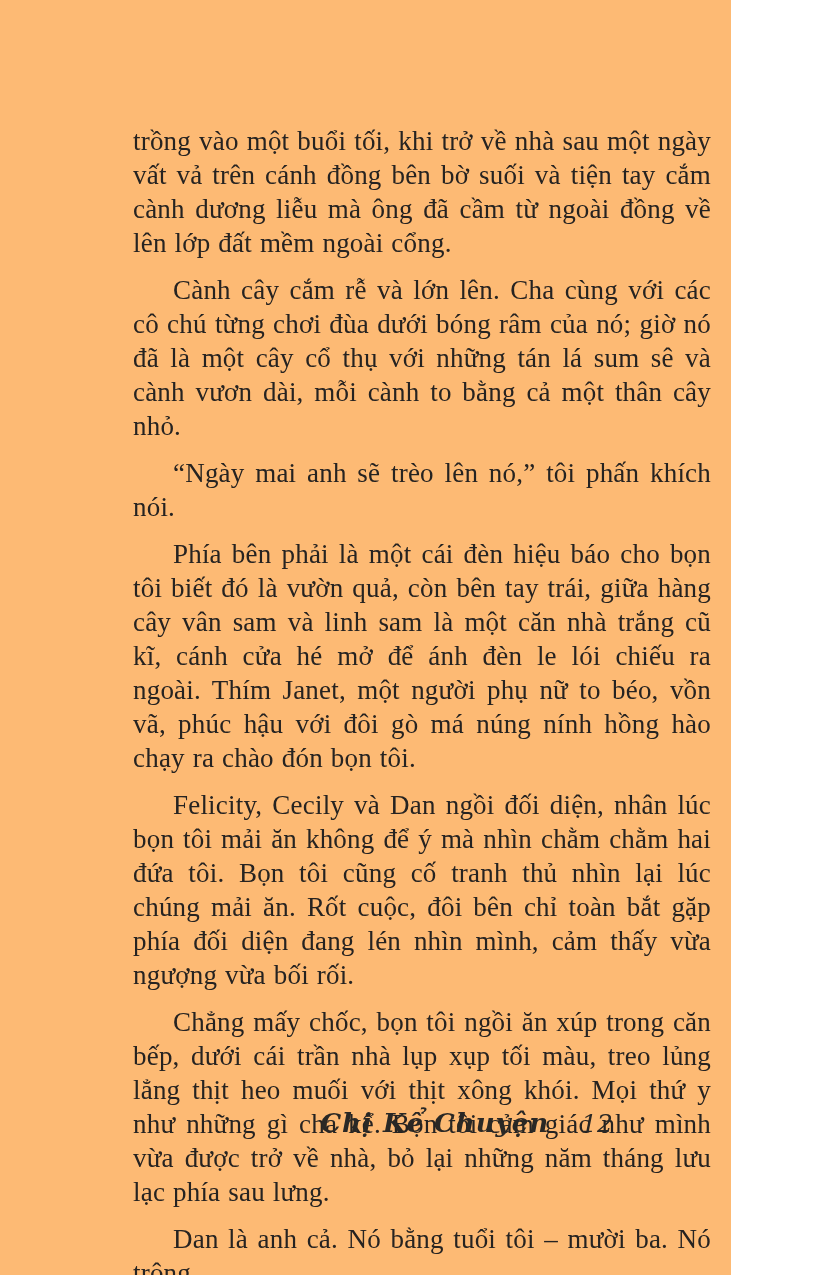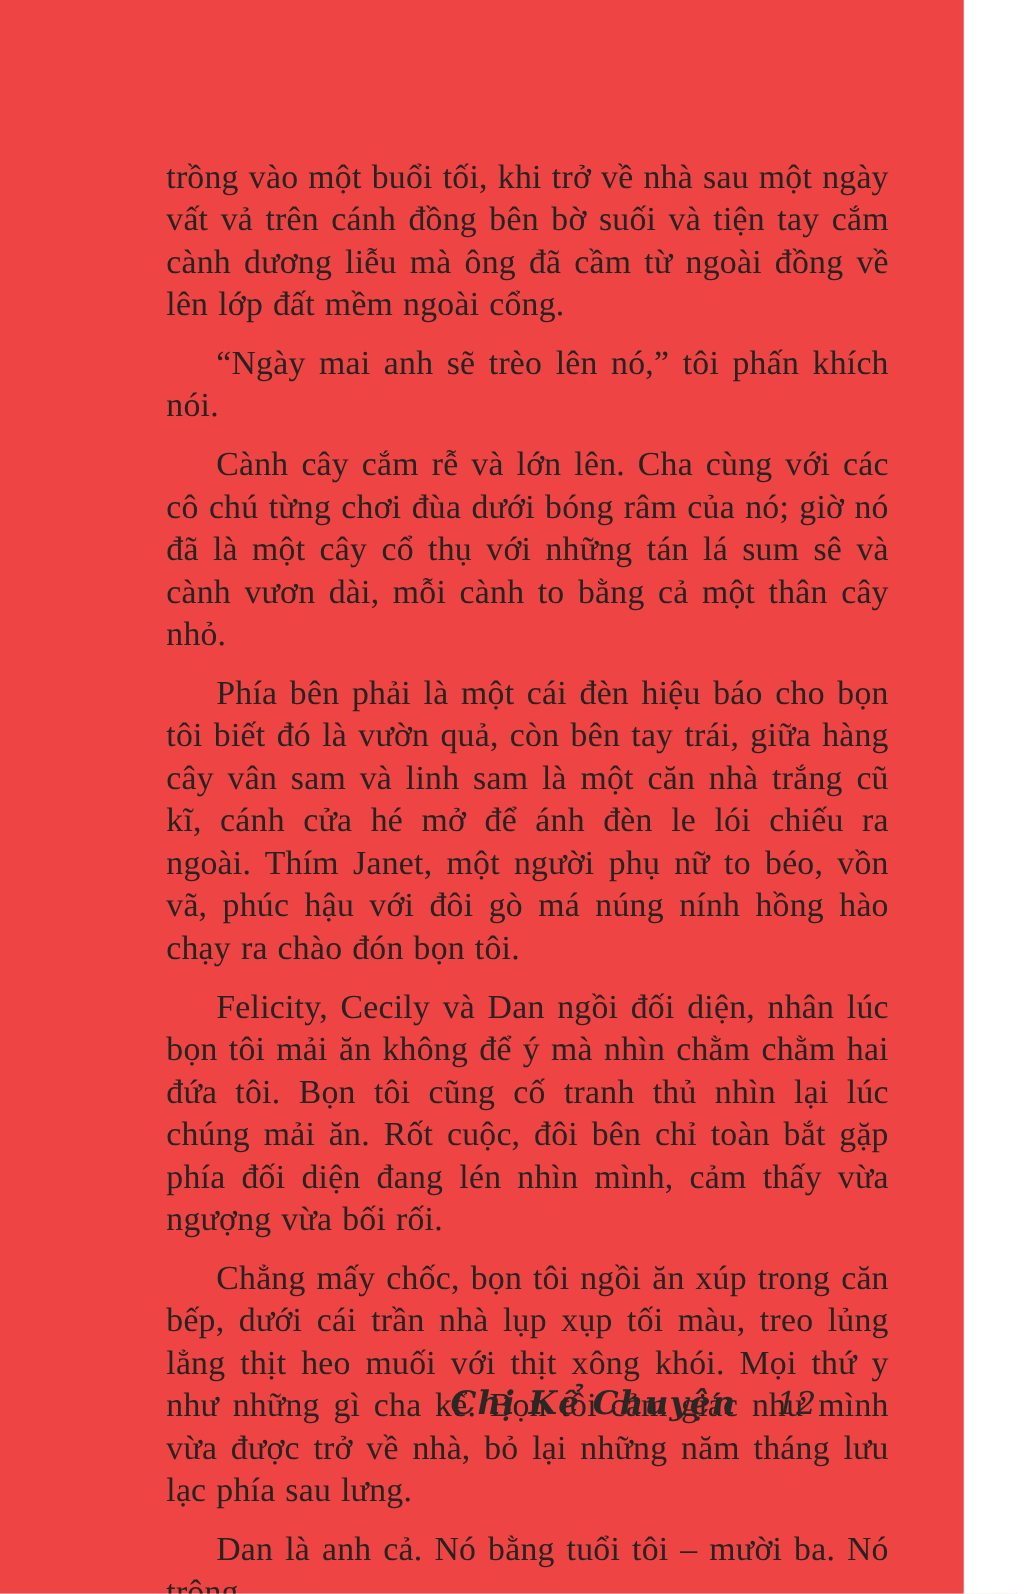--- a/index.html
+++ b/index.html
@@ -4,25 +4,24 @@
 <style>
   html, body {
     margin: 0;
     padding: 0;
     background: #ffffff;
   }
   .page {
     position: relative;
     width: 731px;
     height: 1275px;
-    background: #ef4444;
+    background: #fdba74;
     overflow: hidden;
     font-family: "Liberation Serif", "DejaVu Serif", serif;
     color: #262321;
-    padding-left: 40px;
   }
   .body-text {
     position: absolute;
     top: 124px;
     left: 133px;
     width: 578px;
   }
   .para {
     margin: 0 0 13px 0;
     font-size: 27px;
@@ -60,22 +59,22 @@
     font-size: 25px;
     color: #2a2825;
   }
 </style>
 </head>
 <body>
 
 <div class="page">
   <main class="body-text">
     <p class="para no-indent">trồng vào một buổi tối, khi trở về nhà sau một ngày vất vả trên cánh đồng bên bờ suối và tiện tay cắm cành dương liễu mà ông đã cầm từ ngoài đồng về lên lớp đất mềm ngoài cổng.</p>
+    <p class="para">Cành cây cắm rễ và lớn lên. Cha cùng với các cô chú từng chơi đùa dưới bóng râm của nó; giờ nó đã là một cây cổ thụ với những tán lá sum sê và cành vươn dài, mỗi cành to bằng cả một thân cây nhỏ.</p>
     <p class="para">“Ngày mai anh sẽ trèo lên nó,” tôi phấn khích nói.</p>
-    <p class="para">Cành cây cắm rễ và lớn lên. Cha cùng với các cô chú từng chơi đùa dưới bóng râm của nó; giờ nó đã là một cây cổ thụ với những tán lá sum sê và cành vươn dài, mỗi cành to bằng cả một thân cây nhỏ.</p>
     <p class="para">Phía bên phải là một cái đèn hiệu báo cho bọn tôi biết đó là vườn quả, còn bên tay trái, giữa hàng cây vân sam và linh sam là một căn nhà trắng cũ kĩ, cánh cửa hé mở để ánh đèn le lói chiếu ra ngoài. Thím Janet, một người phụ nữ to béo, vồn vã, phúc hậu với đôi gò má núng nính hồng hào chạy ra chào đón bọn tôi.</p>
     <p class="para">Felicity, Cecily và Dan ngồi đối diện, nhân lúc bọn tôi mải ăn không để ý mà nhìn chằm chằm hai đứa tôi. Bọn tôi cũng cố tranh thủ nhìn lại lúc chúng mải ăn. Rốt cuộc, đôi bên chỉ toàn bắt gặp phía đối diện đang lén nhìn mình, cảm thấy vừa ngượng vừa bối rối.</p>
     <p class="para">Chẳng mấy chốc, bọn tôi ngồi ăn xúp trong căn bếp, dưới cái trần nhà lụp xụp tối màu, treo lủng lẳng thịt heo muối với thịt xông khói. Mọi thứ y như những gì cha kể. Bọn tôi cảm giác như mình vừa được trở về nhà, bỏ lại những năm tháng lưu lạc phía sau lưng.</p>
     <p class="para">Dan là anh cả. Nó bằng tuổi tôi – mười ba. Nó trông</p>
   </main>
   <footer class="page-footer">
     <span class="running-title">Chị Kể Chuyện</span>
     <span class="page-number">12</span>
   </footer>
 </div>

